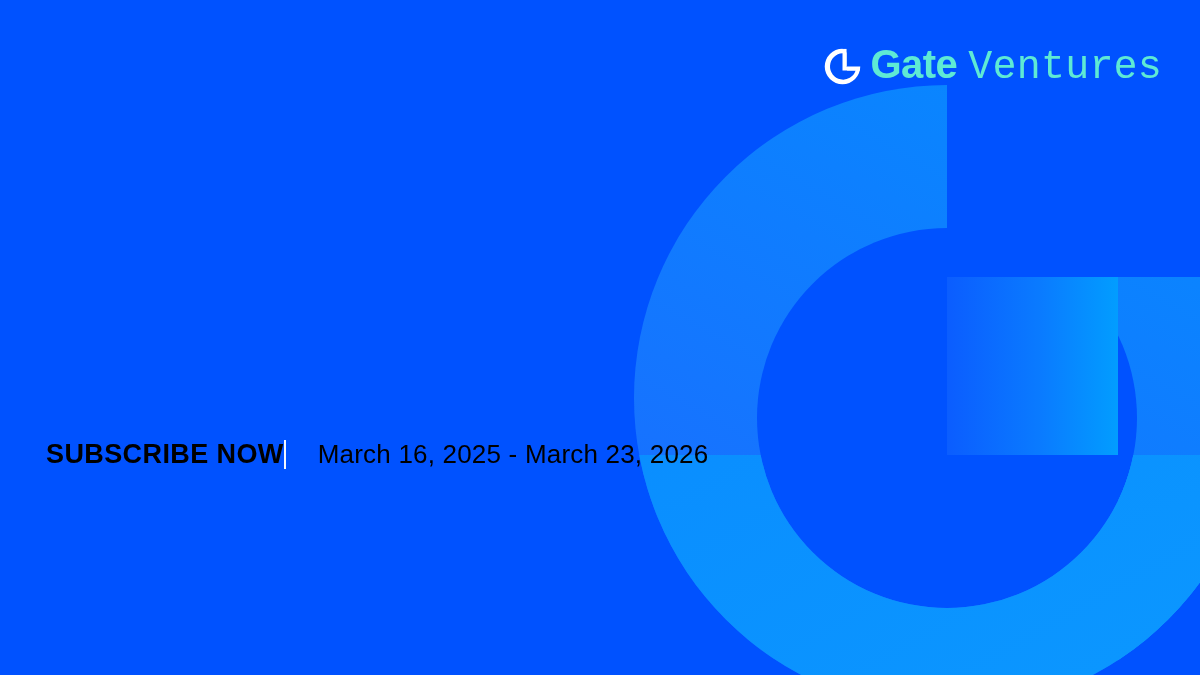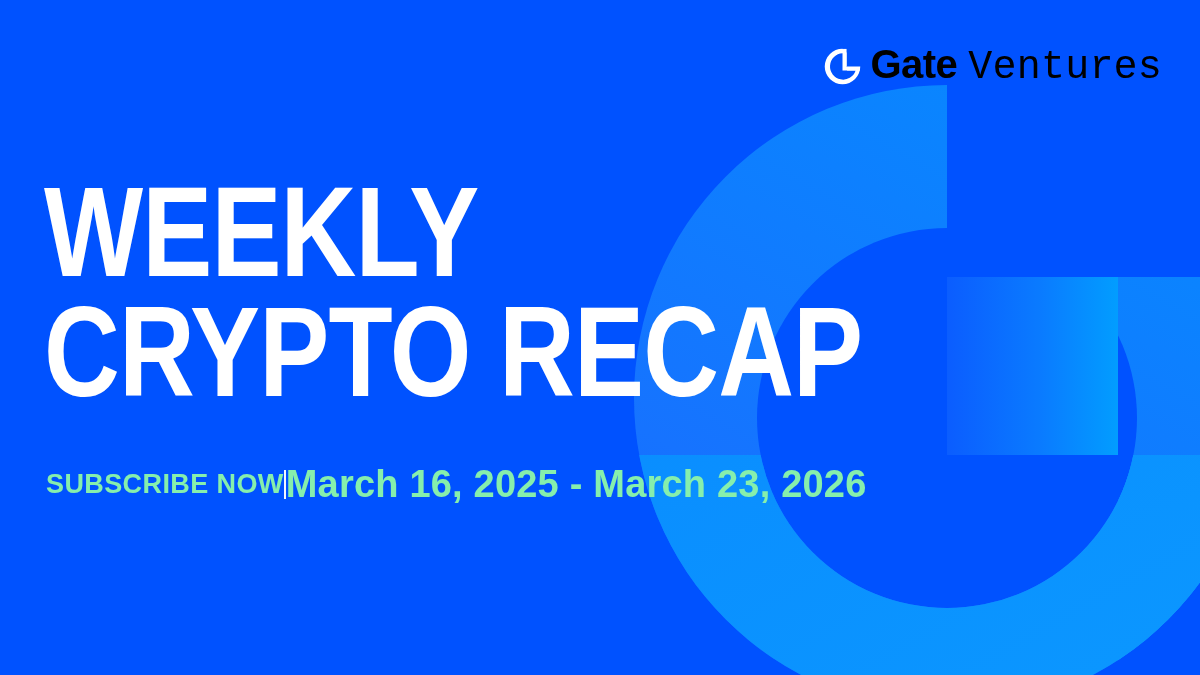--- a/index.html
+++ b/index.html
@@ -32,21 +32,21 @@
     display:flex;
     align-items:center;
     gap:9px;
     z-index:6;
   }
   #brand-mark { display:block; width:37px; height:37px; }
   #brand-wordmark {
     display:flex;
     align-items:baseline;
     gap:11px;
-    color:#000000;
+    color:#5eead4;
   }
   .brand-gate {
     font-size:40px;
     font-weight:700;
     letter-spacing:-0.5px;
     line-height:1;
   }
   .brand-ventures {
     font-size:40px;
     font-weight:300;
@@ -73,43 +73,44 @@
     transform:scaleX(0.82);
     transform-origin:left center;
     white-space:nowrap;
   }
   #headline-line-2 { margin-top:12px; }
 
   
   #subtitle-row {
     position:absolute;
     left:46px;
-    top:463px;
+    top:439px;
     display:flex;
     align-items:center;
     z-index:5;
-    color:#86efac;
+    color:#000000;
     white-space:nowrap;
   }
   #subscribe-label {
     font-size:27px;
     font-weight:700;
     letter-spacing:0.4px;
   }
   #subtitle-divider {
     display:inline-block;
     width:2px;
     height:29px;
     background:#ffffff;
     opacity:0.95;
   }
   #date-range {
-    font-size:38px;
-    font-weight:700;
+    font-size:26px;
+    font-weight:400;
     letter-spacing:0.2px;
+    margin-left:32px;
   }
 </style>
 </head>
 <body>
 
 <div id="banner">
 
   <svg id="bg-art" viewBox="0 0 1200 675" preserveAspectRatio="none" aria-hidden="true">
     <defs>
       <linearGradient id="gradRingTop" x1="0" y1="1" x2="1" y2="0">
@@ -163,24 +164,20 @@
       <path fill="#ffffff" d="M20.6 1 L24.4 1 L24.4 19.4 L20.6 19.4 Z"></path>
       <path fill="#ffffff" d="M24.9 20.6 L38.9 20.6 L38.9 24.4 L24.9 24.4 Z"></path>
     </svg>
 
     <div id="brand-wordmark">
       <span class="brand-gate">Gate</span>
       <span class="brand-ventures">Ventures</span>
     </div>
   </div>
 
-  <div id="headline-block">
-    <div class="headline-line" id="headline-line-1">WEEKLY</div>
-    <div class="headline-line" id="headline-line-2">CRYPTO RECAP</div>
-  </div>
 
   <div id="subtitle-row">
     <span id="subscribe-label">SUBSCRIBE NOW</span>
     <span id="subtitle-divider"></span>
     <span id="date-range">March 16, 2025 - March 23, 2026</span>
   </div>
 
 </div>
 
 </body></html>

